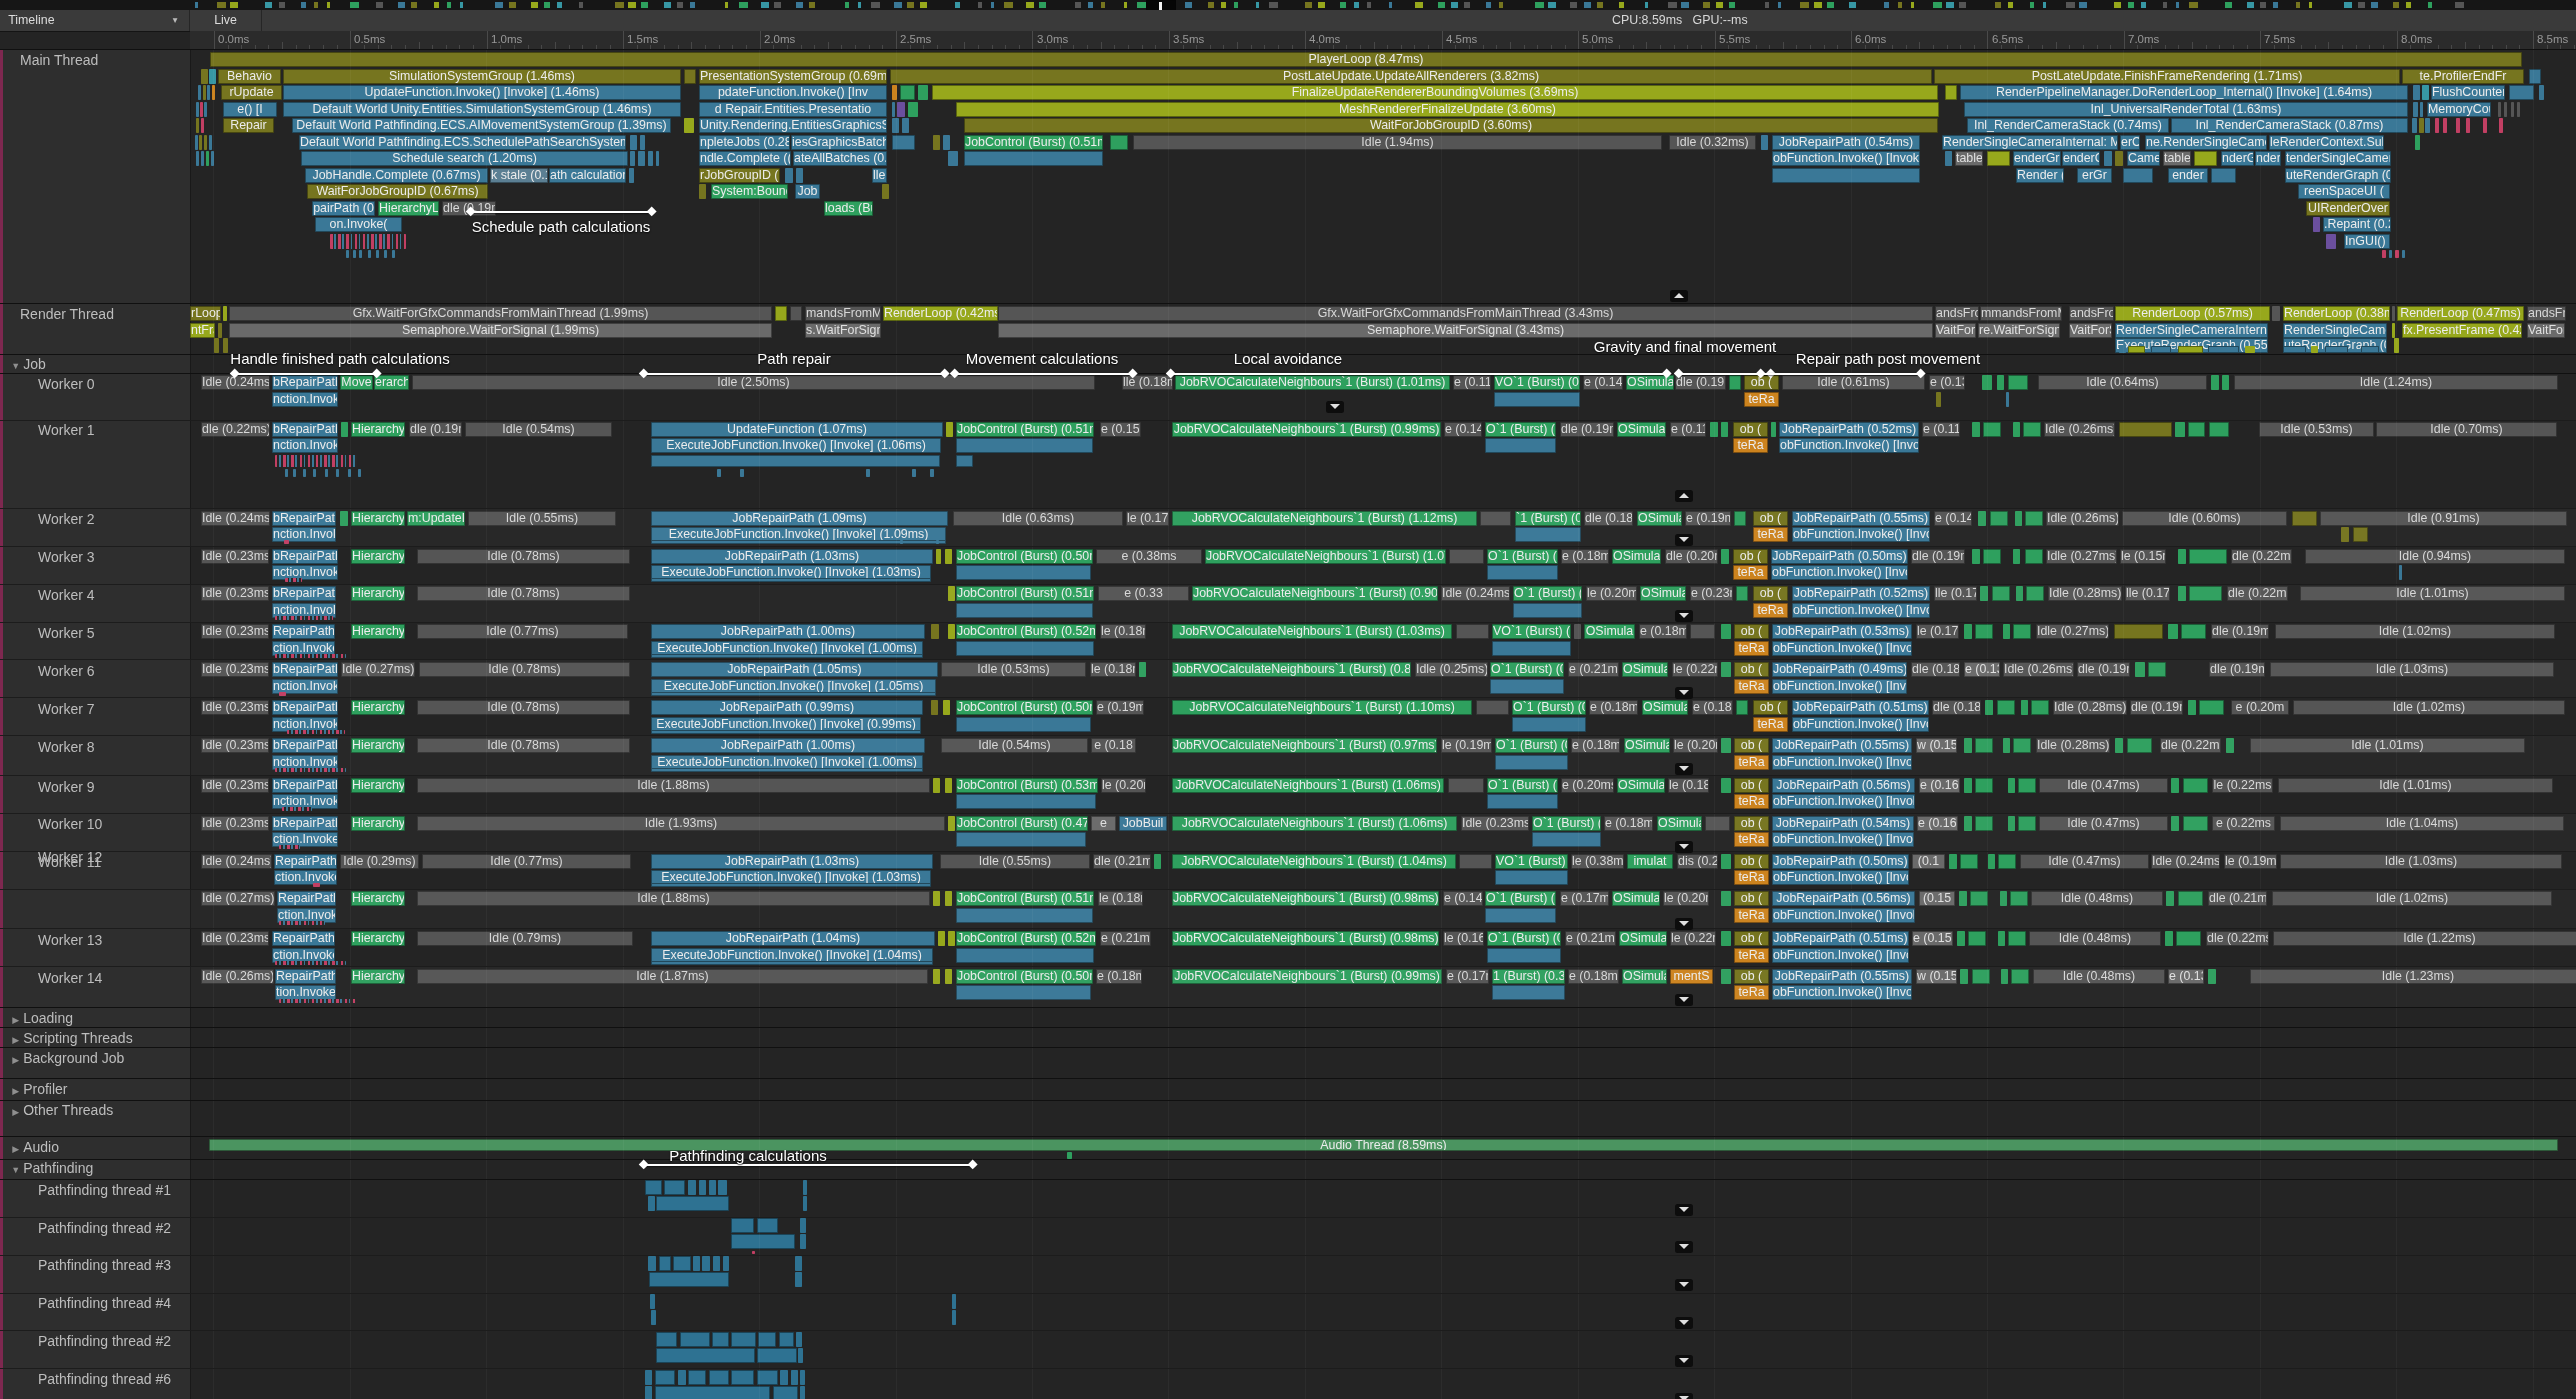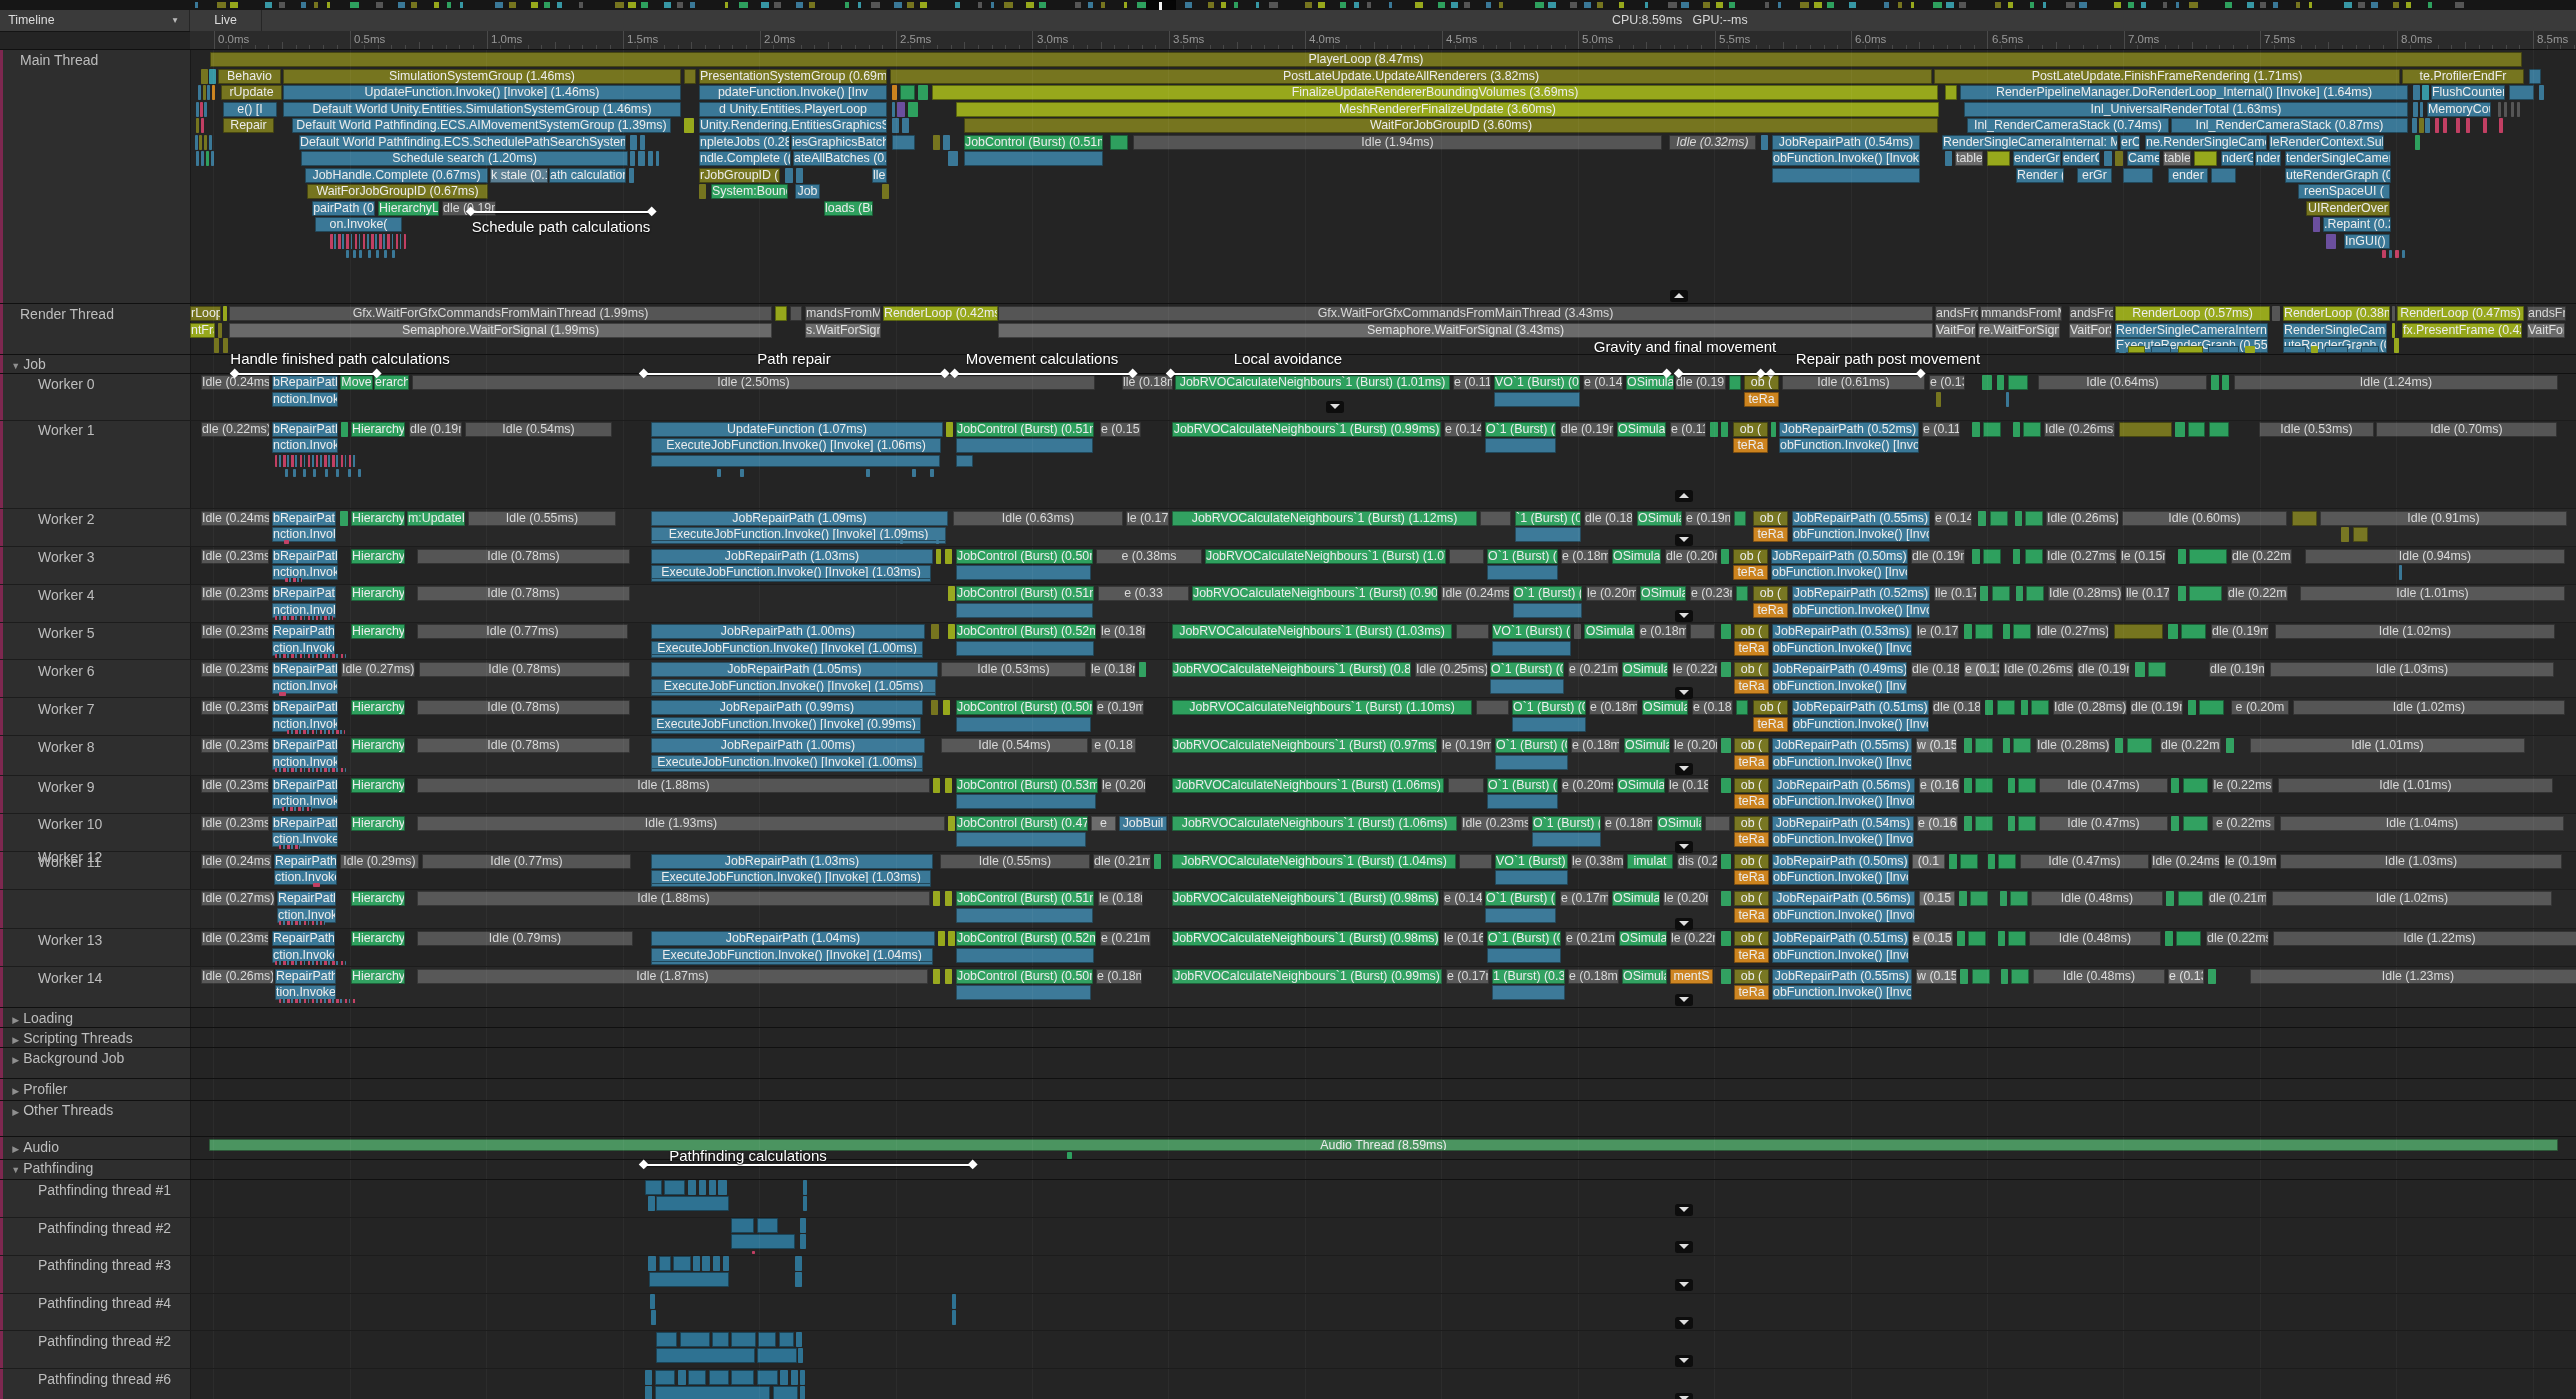--- a/index.html
+++ b/index.html
@@ -446,21 +446,21 @@
       <div class="span c-b" style="left: 2413px; top: 36px; width: 6.6px; border: none;"></div>
       <div class="span c-t" style="left: 2422px; top: 36px; width: 6.6px; border: none;"></div>
       <div class="span c-b" style="left: 2431px; top: 36px; width: 74px;">FlushCounters (</div>
       <div class="span c-b" style="left: 2509px; top: 36px; width: 25px;"></div>
       <div class="span c-b" style="left: 2539px; top: 36px; width: 5px; border: none;"></div>
       <div class="span c-b" style="left: 196px; top: 53px; width: 2.5px; border: none;"></div>
       <div class="span c-c" style="left: 200px; top: 53px; width: 2.5px; border: none;"></div>
       <div class="span c-b" style="left: 204px; top: 53px; width: 3.3px; border: none;"></div>
       <div class="span c-b" style="left: 223px; top: 53px; width: 54px;">e() [I</div>
       <div class="span c-b" style="left: 283px; top: 53px; width: 398px;">Default World Unity.Entities.SimulationSystemGroup (1.46ms)</div>
-      <div class="span c-b" style="left: 699px; top: 53px; width: 188px;">d Unity.Entities.PlayerLoop</div>
+      <div class="span c-b" style="left: 699px; top: 53px; width: 188px;">d Repair.Entities.Presentatio</div>
       <div class="span c-b" style="left: 892px; top: 53px; width: 3.3px; border: none;"></div>
       <div class="span c-p" style="left: 897px; top: 53px; width: 8.2px; border: none;"></div>
       <div class="span c-g" style="left: 908px; top: 53px; width: 10px; border: none;"></div>
       <div class="span c-l" style="left: 956px; top: 53px; width: 983px;">MeshRendererFinalizeUpdate (3.60ms)</div>
       <div class="span c-b" style="left: 1964px; top: 53px; width: 444px;">Inl_UniversalRenderTotal (1.63ms)</div>
       <div class="span c-b" style="left: 2413px; top: 53px; width: 5px; border: none;"></div>
       <div class="span c-b" style="left: 2420px; top: 53px; width: 3.3px; border: none;"></div>
       <div class="span c-b" style="left: 2427px; top: 53px; width: 64px;">MemoryCoun</div>
       <div class="span c-gr" style="left: 2498px; top: 53px; width: 3.3px; border: none;"></div>
       <div class="span c-gr" style="left: 2504px; top: 53px; width: 3.3px; border: none;"></div>
@@ -494,21 +494,21 @@
       <div class="span c-b" style="left: 630px; top: 86px; width: 6.6px; border: none;"></div>
       <div class="span c-b" style="left: 640px; top: 86px; width: 5px; border: none;"></div>
       <div class="span c-b" style="left: 699px; top: 86px; width: 91px;">npleteJobs (0.28</div>
       <div class="span c-b" style="left: 791px; top: 86px; width: 96px;">iesGraphicsBatch</div>
       <div class="span c-b" style="left: 892px; top: 86px; width: 23px;"></div>
       <div class="span c-o" style="left: 933px; top: 86px; width: 6.6px; border: none;"></div>
       <div class="span c-b" style="left: 943px; top: 86px; width: 6.6px; border: none;"></div>
       <div class="span c-g" style="left: 964px; top: 86px; width: 139px;">JobControl (Burst) (0.51ms)</div>
       <div class="span c-g" style="left: 1110px; top: 86px; width: 18px;"></div>
       <div class="span c-gr" style="left: 1133px; top: 86px; width: 529px;">Idle (1.94ms)</div>
-      <div class="span c-gr" style="left: 1669px; top: 86px; width: 87px; font-style: italic;">Idle (0.32ms)</div>
+      <div class="span c-gr" style="left: 1669px; top: 86px; width: 87px;">Idle (0.32ms)</div>
       <div class="span c-b" style="left: 1761px; top: 86px; width: 6.6px; border: none;"></div>
       <div class="span c-b" style="left: 1772px; top: 86px; width: 148px;">JobRepairPath (0.54ms)</div>
       <div class="span c-b" style="left: 1942px; top: 86px; width: 176px;">RenderSingleCameraInternal: M</div>
       <div class="span c-b" style="left: 2120px; top: 86px; width: 20px;">erC</div>
       <div class="span c-b" style="left: 2145px; top: 86px; width: 122px;">ne.RenderSingleCamera</div>
       <div class="span c-b" style="left: 2269px; top: 86px; width: 115px;">leRenderContext.Subm</div>
       <div class="span c-g" style="left: 2415px; top: 86px; width: 5px; border: none;"></div>
       <div class="span c-b" style="left: 196px; top: 102px; width: 3.3px; border: none;"></div>
       <div class="span c-b" style="left: 201px; top: 102px; width: 3.3px; border: none;"></div>
       <div class="span c-g" style="left: 206px; top: 102px; width: 3.3px; border: none;"></div>

